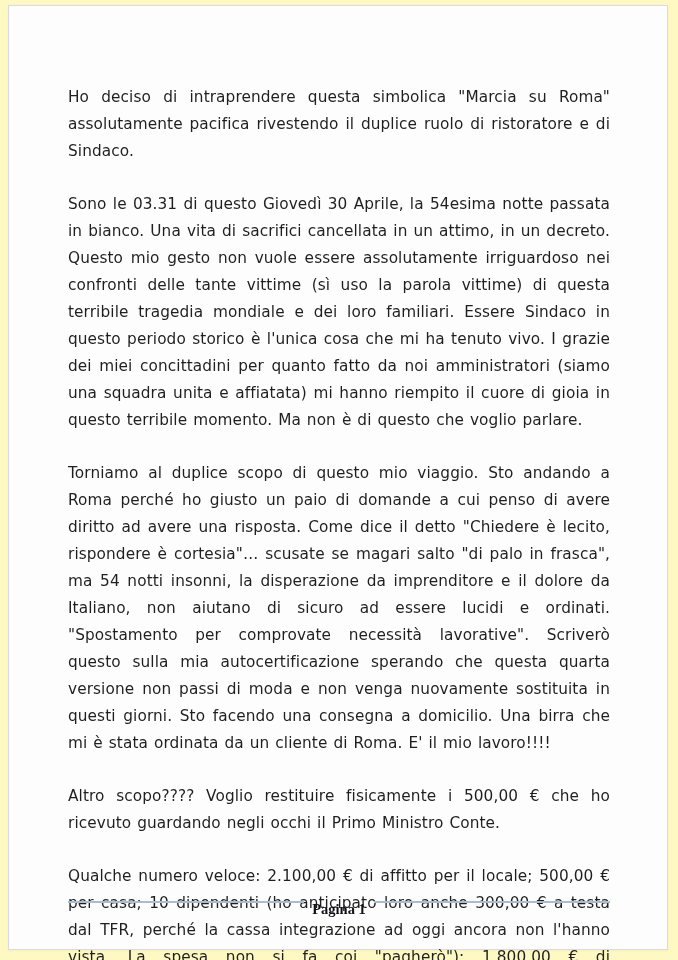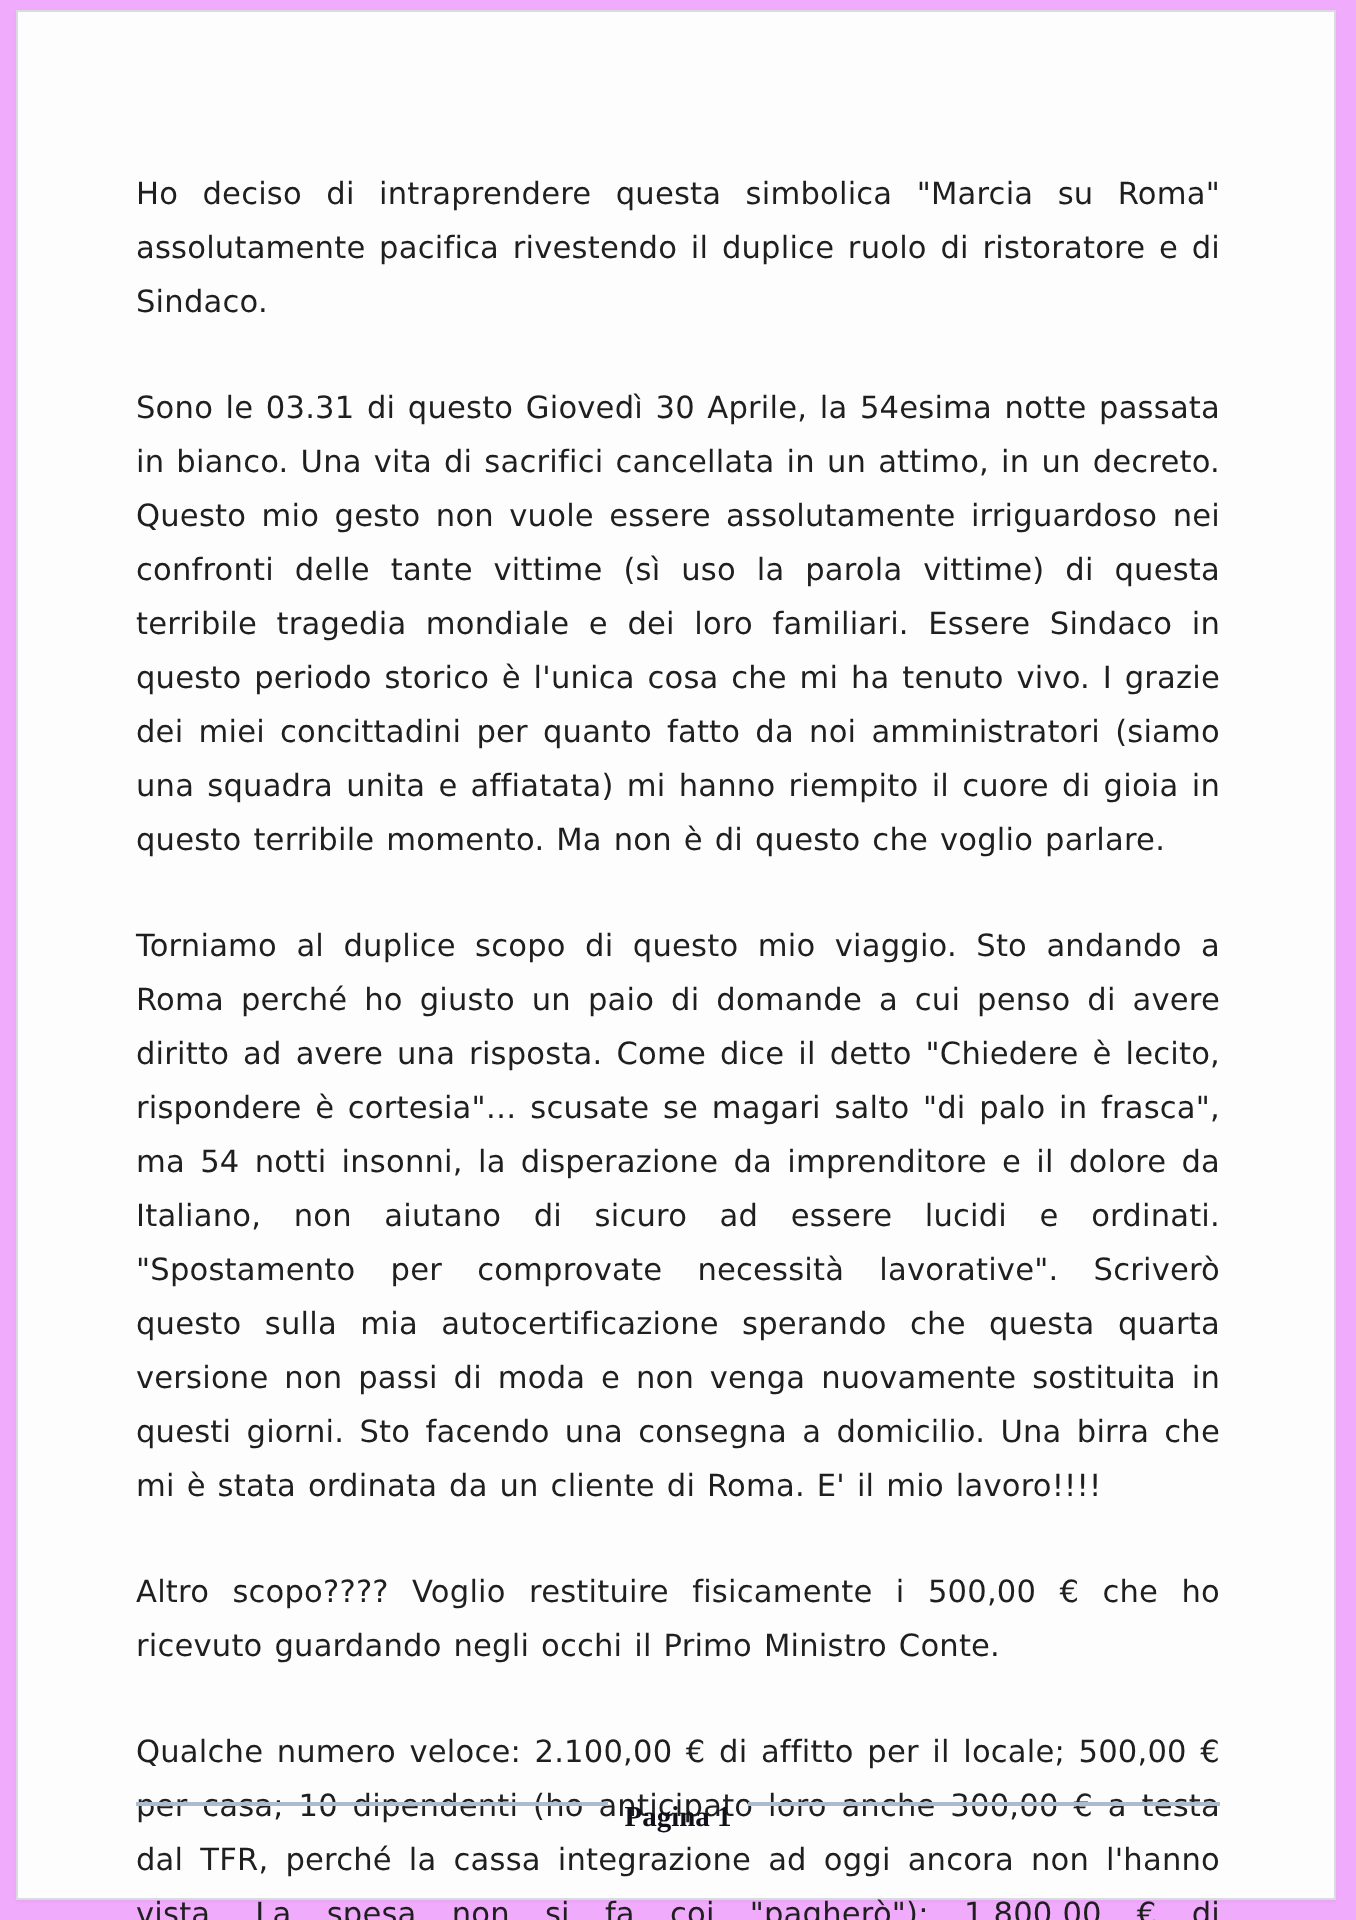--- a/index.html
+++ b/index.html
@@ -5,21 +5,21 @@
   html, body {
     margin: 0;
     padding: 0;
     background: #ebecf1;
     font-family: "DejaVu Sans", sans-serif;
   }
   .viewport {
     position: relative;
     width: 678px;
     height: 960px;
-    background: #f0abfc;
+    background: #fef9c3;
     overflow: hidden;
   }
   .page {
     position: absolute;
     left: 8px;
     top: 5px;
     width: 660px;
     height: 945px;
     background: #fdfdfe;
     border: 1px solid #d9dbe0;

